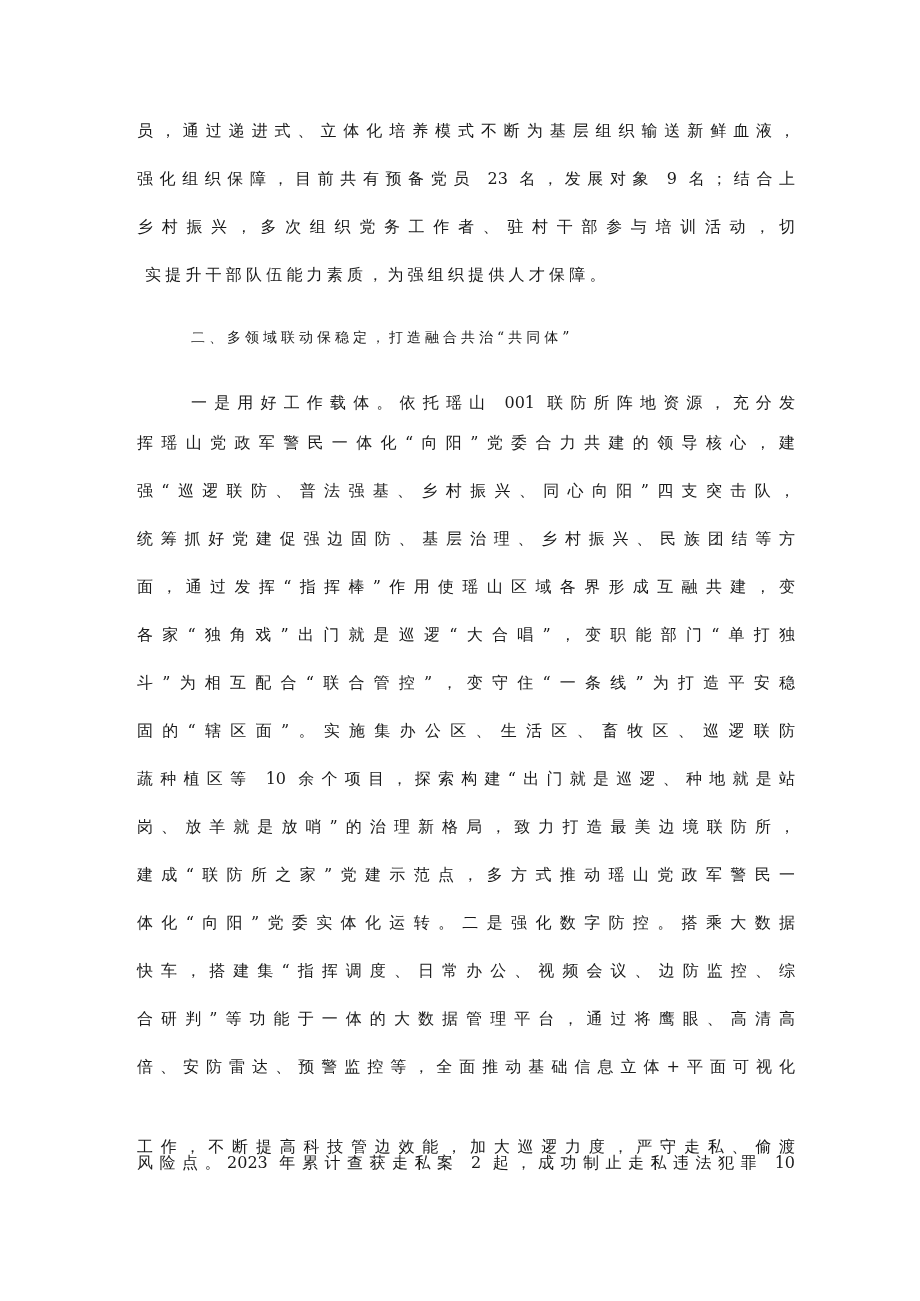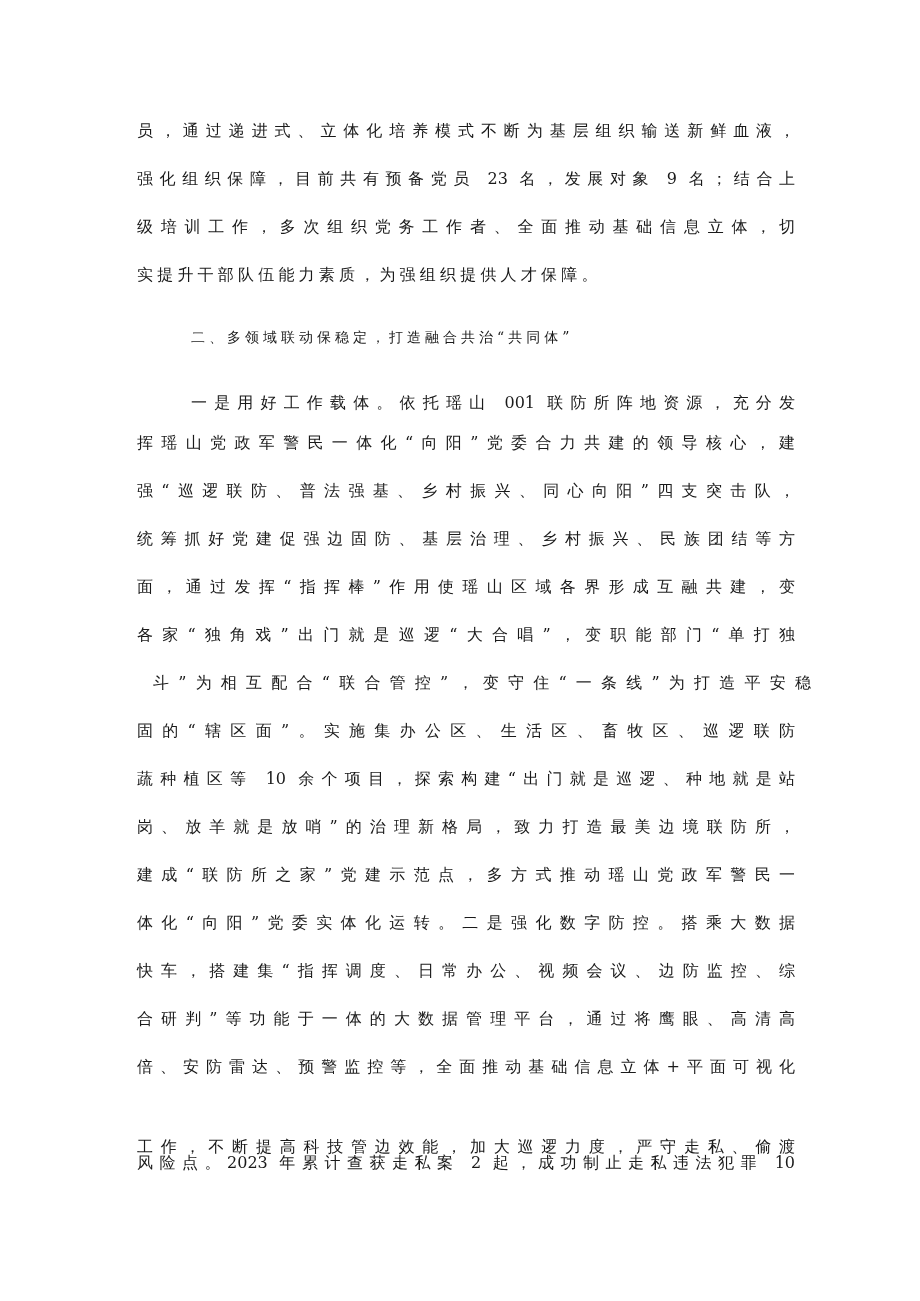--- a/index.html
+++ b/index.html
@@ -30,20 +30,21 @@
     height: 30px;
     font-size: 16px;
     line-height: 30px;
     white-space: nowrap;
     text-align: justify;
     text-align-last: justify;
     overflow: visible;
   }
   .line.last {
     text-align-last: left;
+    margin-left: 8px;
   }
   .line.indent {
     left: 191px;
     width: 604px;
     margin-top: 8px;
   }
   .heading {
     position: absolute;
     left: 191px;
     height: 30px;
@@ -54,34 +55,34 @@
   }
 </style>
 </head>
 <body>
 
 <div class="page">
 
   <div>
     <div class="line" style="top:116px;">员，通过递进式、立体化培养模式不断为基层组织输送新鲜血液，</div>
     <div class="line" style="top:164px;">强化组织保障，目前共有预备党员 23 名，发展对象 9 名；结合上</div>
-    <div class="line" style="top:212px;">级培训工作，多次组织党务工作者、全面推动基础信息立体，切</div>
+    <div class="line" style="top:212px;">乡村振兴，多次组织党务工作者、驻村干部参与培训活动，切</div>
     <div class="line last" style="top:260px; letter-spacing:4.2px;">实提升干部队伍能力素质，为强组织提供人才保障。</div>
   </div>
 
   <div class="heading" style="top:322px;">二、多领域联动保稳定，打造融合共治“共同体”</div>
 
   <div>
     <div class="line indent" style="top:380px;">一是用好工作载体。依托瑶山 001 联防所阵地资源，充分发</div>
     <div class="line" style="top:428px;">挥瑶山党政军警民一体化“向阳”党委合力共建的领导核心，建</div>
     <div class="line" style="top:476px;">强“巡逻联防、普法强基、乡村振兴、同心向阳”四支突击队，</div>
     <div class="line" style="top:524px;">统筹抓好党建促强边固防、基层治理、乡村振兴、民族团结等方</div>
     <div class="line" style="top:572px;">面，通过发挥“指挥棒”作用使瑶山区域各界形成互融共建，变</div>
     <div class="line" style="top:620px;">各家“独角戏”出门就是巡逻“大合唱”，变职能部门“单打独</div>
-    <div class="line" style="top:668px;margin-left:16px;">斗”为相互配合“联合管控”，变守住“一条线”为打造平安稳</div>
+    <div class="line" style="top:668px;">斗”为相互配合“联合管控”，变守住“一条线”为打造平安稳</div>
     <div class="line" style="top:716px;">固的“辖区面”。实施集办公区、生活区、畜牧区、巡逻联防</div>
     <div class="line" style="top:764px;">蔬种植区等 10 余个项目，探索构建“出门就是巡逻、种地就是站</div>
     <div class="line" style="top:812px;">岗、放羊就是放哨”的治理新格局，致力打造最美边境联防所，</div>
     <div class="line" style="top:860px;">建成“联防所之家”党建示范点，多方式推动瑶山党政军警民一</div>
     <div class="line" style="top:908px;">体化“向阳”党委实体化运转。二是强化数字防控。搭乘大数据</div>
     <div class="line" style="top:956px;">快车，搭建集“指挥调度、日常办公、视频会议、边防监控、综</div>
     <div class="line" style="top:1004px;">合研判”等功能于一体的大数据管理平台，通过将鹰眼、高清高</div>
     <div class="line" style="top:1052px;">倍、安防雷达、预警监控等，全面推动基础信息立体+平面可视化</div>
     <div class="line" style="top:1100px;margin-top:32px;">工作，不断提高科技管边效能，加大巡逻力度，严守走私、偷渡</div>
     <div class="line" style="top:1148px;">风险点。2023 年累计查获走私案 2 起，成功制止走私违法犯罪 10</div>

